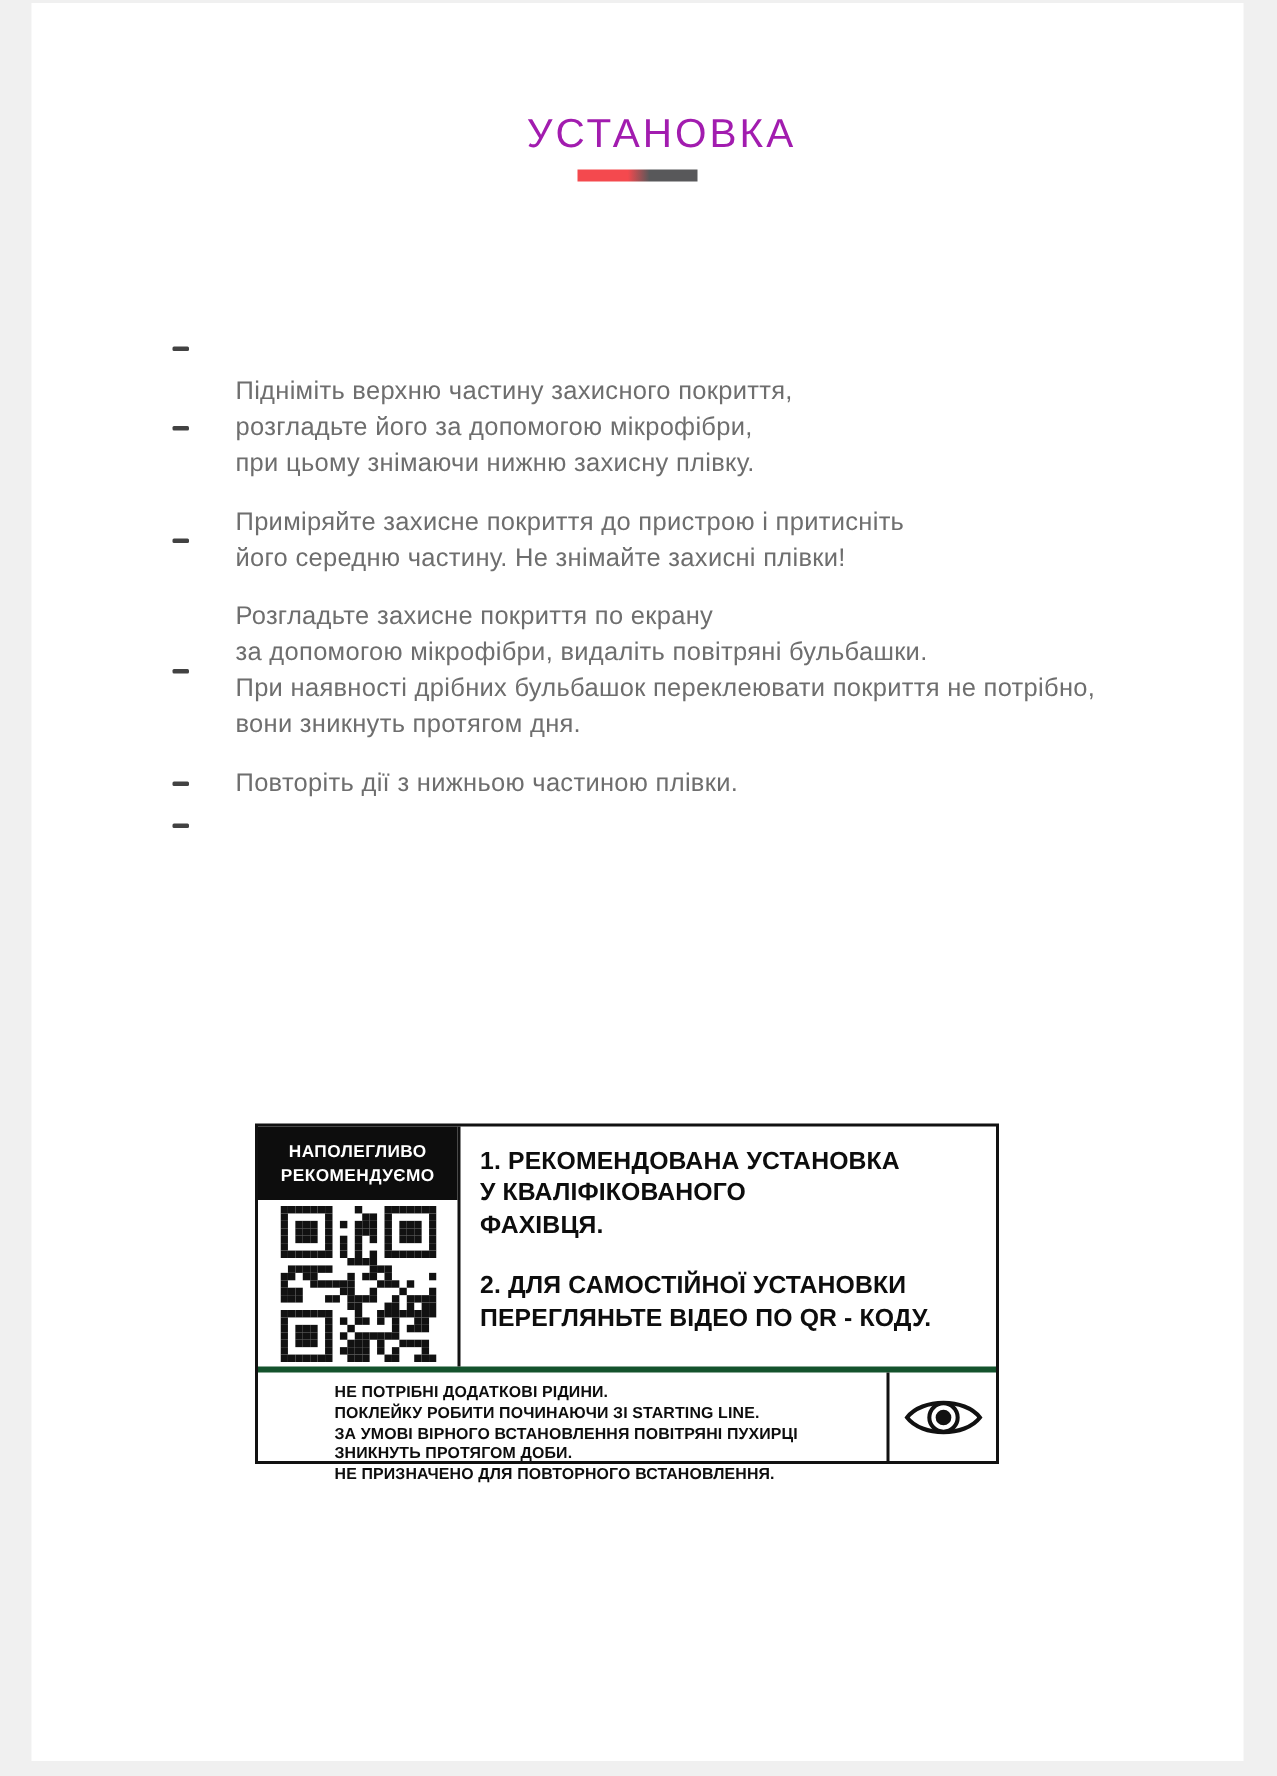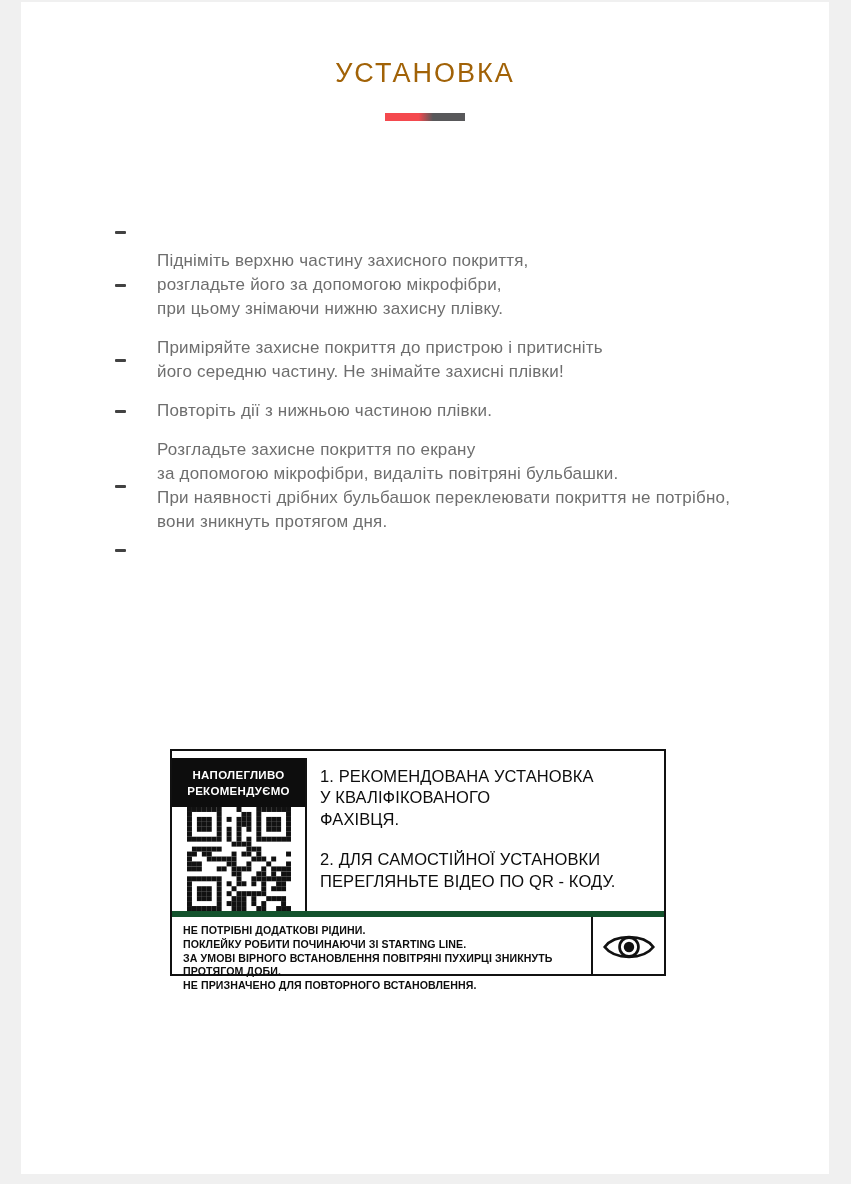--- a/index.html
+++ b/index.html
@@ -6,57 +6,57 @@
   body{
     width:851px;height:1184px;background:#f0f0f0;overflow:hidden;position:relative;
     font-family:"Liberation Sans", sans-serif;
   }
   .page{
     position:absolute;left:21px;top:2px;width:808px;height:1172px;background:#ffffff;
   }
   
   .title{
     position:absolute;top:56px;left:0;width:100%;text-align:center;
-    font-size:27px;font-weight:400;letter-spacing:2px;color:#a16207;margin:0;
+    font-size:27px;font-weight:400;letter-spacing:2px;color:#a21caf;margin:16px;
   }
   .title-bar{
     position:absolute;top:111px;left:50%;transform:translateX(-50%);
     width:80px;height:8px;
     background:linear-gradient(to right,#f4494e 0%,#f4494e 42%,#58585a 60%,#58585a 100%);
   }
   
   .instructions{position:absolute;left:94px;top:229px;width:660px;}
   .item{display:flex;align-items:center;margin-bottom:15px;}
   .dash{flex:none;width:11px;height:3px;background:#424242;margin-right:31px;border-radius:1px;}
   .item-text{
     font-size:17px;line-height:24px;color:#6e6e6e;letter-spacing:0.2px;
     white-space:pre-line;
   }
   
   .rec-box{
     position:absolute;left:149px;top:747px;width:496px;height:227px;
     border:2px solid #111;box-sizing:border-box;background:#fff;
   }
-  .rec-top{display:flex;height:160px;border-bottom:6px solid #14532d;align-items:flex-end;}
+  .rec-top{display:flex;height:160px;border-bottom:4px solid #14532d;}
   .rec-left{width:133px;flex:none;border-right:2px solid #111;display:flex;flex-direction:column;}
   .rec-header{
     background:#0d0d0d;color:#ffffff;font-weight:700;font-size:11.5px;line-height:1.4;
     text-align:center;padding:9px 2px 8px;white-space:pre-line;letter-spacing:0.3px;
   }
   .qr-wrap{flex:1;display:flex;align-items:center;justify-content:center;}
   .qr-wrap svg{width:104px;height:104px;display:block;}
   .rec-right{flex:1;padding:13px 10px 0 13px;}
   .rec-right .rec-point{
-    margin:0 0 19px;font-weight:400;font-size:16.5px;line-height:1.3;color:#0d0d0d;
+    margin:0 0 19px;font-weight:700;font-size:16.5px;line-height:1.3;color:#0d0d0d;
     white-space:pre-line;letter-spacing:0.1px;
   }
   .rec-bottom{display:flex;height:59px;}
   .rec-notes{
     flex:1;padding:7px 4px 0 11px;font-weight:700;font-size:10.6px;line-height:1.3;
-    color:#0d0d0d;white-space:pre-line;border-right:2px solid #111;letter-spacing:0.1px;
+    color:#0d0d0d;white-space:pre-line;border-right:2px solid #111;letter-spacing:0.1px;margin-left:40px;
   }
   .rec-eye{width:71px;flex:none;display:flex;align-items:center;justify-content:center;}
 </style>
 </head>
 <body>
 
 <div class="page">
 
   <h1 class="title">УСТАНОВКА</h1>
   <div class="title-bar"></div>
@@ -71,28 +71,28 @@
 розгладьте його за допомогою мікрофібри,
 при цьому знімаючи нижню захисну плівку.</div>
     </div>
     <div class="item">
       <span class="dash"></span>
       <div class="item-text">Приміряйте захисне покриття до пристрою і притисніть
 його середню частину. Не знімайте захисні плівки!</div>
     </div>
     <div class="item">
       <span class="dash"></span>
-      <div class="item-text">Повторіть дії з нижньою частиною плівки.</div>
-    </div>
-    <div class="item">
-      <span class="dash"></span>
       <div class="item-text">Розгладьте захисне покриття по екрану
 за допомогою мікрофібри, видаліть повітряні бульбашки.
 При наявності дрібних бульбашок переклеювати покриття не потрібно,
 вони зникнуть протягом дня.</div>
+    </div>
+    <div class="item">
+      <span class="dash"></span>
+      <div class="item-text">Повторіть дії з нижньою частиною плівки.</div>
     </div>
     <div class="item">
       <span class="dash"></span>
     </div>
   </div>
 
   <div class="rec-box">
     <div class="rec-top">
       <div class="rec-left">
         <div class="rec-header">НАПОЛЕГЛИВО

